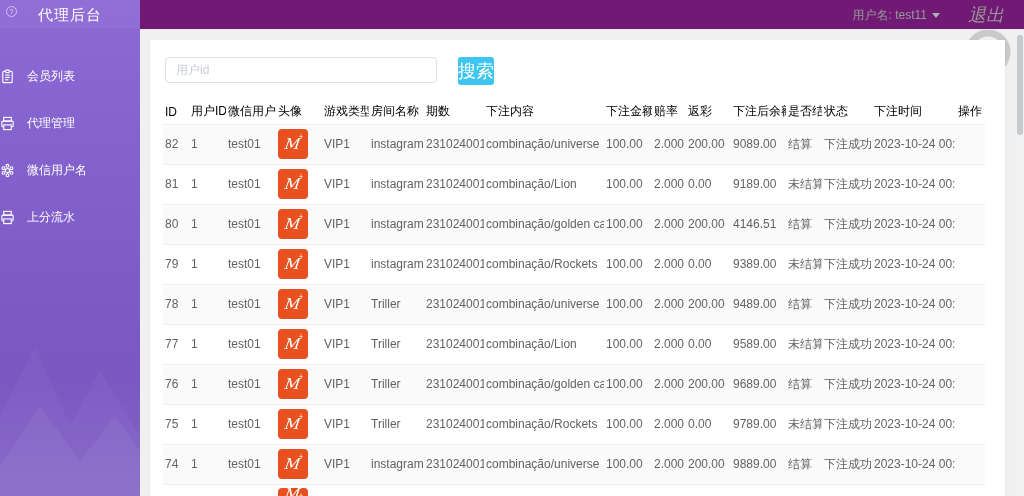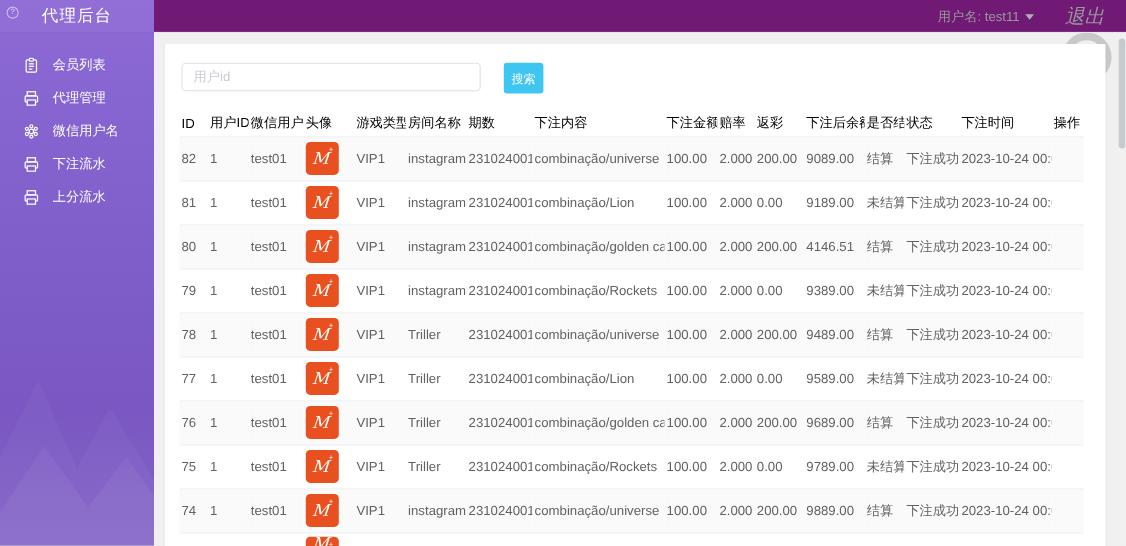--- a/index.html
+++ b/index.html
@@ -11,22 +11,22 @@
     background:linear-gradient(180deg,#8d6ad6 0%,#8160cc 40%,#7a57c2 75%,#8466c6 100%);
     z-index:5; overflow:hidden; }
   .sidebar .mountains { position:absolute; left:0; bottom:0; width:140px; height:220px; opacity:.5; }
   .sb-title { position:relative; height:30px; line-height:30px; text-align:center;
     color:#ffffff; font-size:15px; letter-spacing:1px;
     background:rgba(255,255,255,0.04); border-bottom:1px solid rgba(0,0,0,0.05); }
   .sb-circle { position:absolute; left:6px; top:6px; width:11px; height:11px;
     border:1px solid rgba(255,255,255,0.55); border-radius:50%; z-index:6;
     color:rgba(255,255,255,0.7); font-size:7px; line-height:9px; text-align:center; }
   .sb-menu { position:relative; padding-top:14px; }
-  .sb-item { display:flex; align-items:center; height:30px; padding-left:21px;
-    color:#ffffff; font-size:12px; cursor:pointer; }
+  .sb-item { display:flex; align-items:center; height:30px; 
+    color:#ffffff; font-size:12px; cursor:pointer;margin-top:17px; }
   .sb-item .icon { width:15px; height:15px; margin-right:12px; display:inline-flex; }
   .sb-item .icon svg { width:15px; height:15px; }
 
   
   .topbar { position:absolute; left:140px; top:0; width:884px; height:30px;
     background:#701a75; border-bottom:1px solid #e8e8e8; z-index:3; }
   .topbar-right { position:absolute; right:20px; top:0; height:30px;
     display:flex; align-items:center; gap:28px; }
   .user-dd { color:#999999; font-size:12px; cursor:pointer; display:flex; align-items:center; }
   .caret { display:inline-block; margin-left:5px; width:0; height:0;
@@ -39,21 +39,21 @@
 
   
   .card { position:absolute; left:150px; top:40px; width:855px; height:470px;
     background:#ffffff; z-index:2; box-shadow:0 1px 3px rgba(0,0,0,0.05); }
   .search-row { position:absolute; left:15px; top:17px; height:26px; }
   .search-input { position:absolute; left:0; top:0; width:272px; height:26px;
     border:1px solid #dcdfe6; border-radius:4px; padding:0 10px; font-size:12px;
     color:#606266; outline:none; font-family:"Liberation Sans",sans-serif; }
   .search-input::placeholder { color:#c8ccd4; }
   .search-btn { position:absolute; left:293px; top:0; width:36px; height:28px;
-    border:none; border-radius:3px; color:#ffffff; font-size:11px; cursor:pointer;
+    border:none; border-radius:3px; color:#ffffff; font-size:18px; cursor:pointer;
     font-family:Liberation Serif, serif; }
 
   
   .tbl-wrap { position:absolute; left:13px; top:60px; width:824px; }
   table { border-collapse:collapse; table-layout:fixed; width:822px; }
   th { font-size:12px; color:#000000; font-weight:normal; text-align:left;
     height:24px; padding:0 2px; border-bottom:1px solid #ebeef5;
     white-space:nowrap; overflow:hidden; }
   td { font-size:12px; color:#606266; height:40px; padding:0 2px;
     border-bottom:1px solid #ebeef5; white-space:nowrap; overflow:hidden; }
@@ -120,30 +120,20 @@
         <span>微信用户名</span>
       </div>
       <div class="sb-item">
         <span class="icon">
           <svg viewBox="0 0 16 16" fill="none" stroke="#fff" stroke-width="1.2">
             <rect x="4" y="1.5" width="8" height="4"></rect>
             <rect x="2" y="5.5" width="12" height="6" rx="1"></rect>
             <rect x="4" y="9.5" width="8" height="5" fill="#8160cc"></rect>
           </svg>
         </span>
-        <span>下注流水</span>
-      </div>
-      <div class="sb-item">
-        <span class="icon">
-          <svg viewBox="0 0 16 16" fill="none" stroke="#fff" stroke-width="1.2">
-            <rect x="4" y="1.5" width="8" height="4"></rect>
-            <rect x="2" y="5.5" width="12" height="6" rx="1"></rect>
-            <rect x="4" y="9.5" width="8" height="5" fill="#8160cc"></rect>
-          </svg>
-        </span>
         <span>上分流水</span>
       </div>
     </div>
 </div>
 <div class="sb-circle">?</div>
 
 <div class="topbar">
   <div class="topbar-right">
     <span class="user-dd">
       <span>用户名: test11</span>

